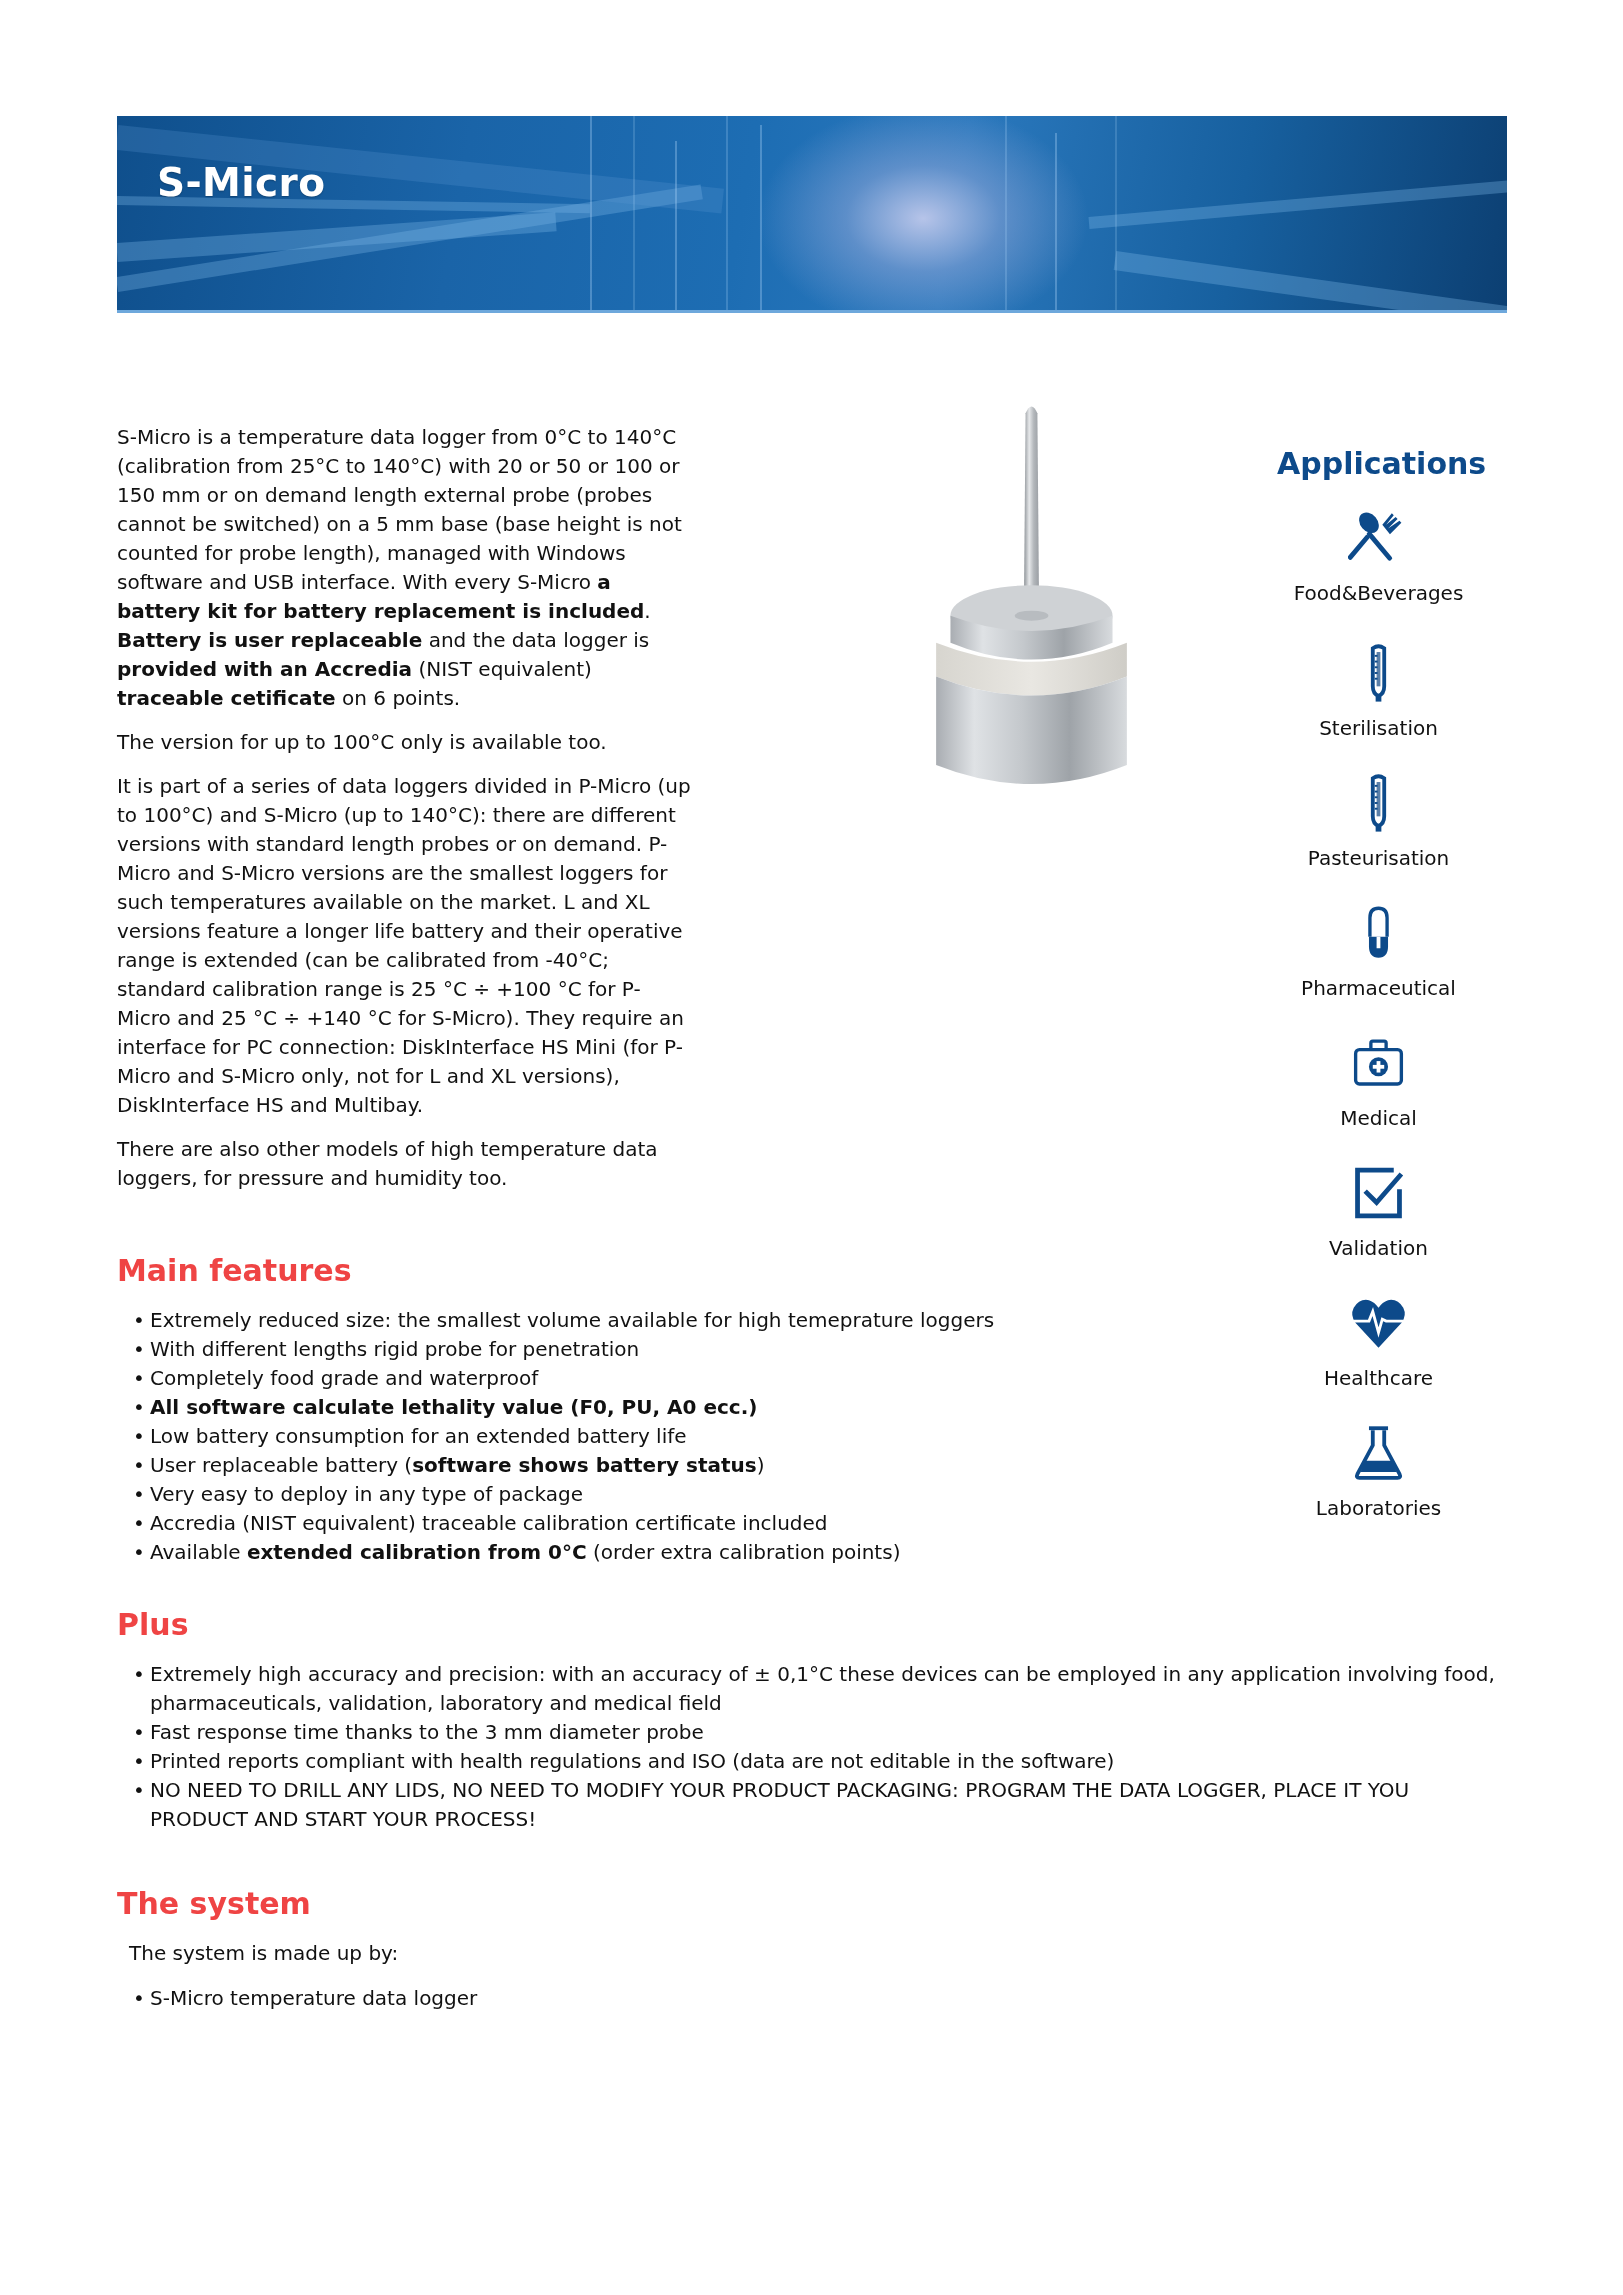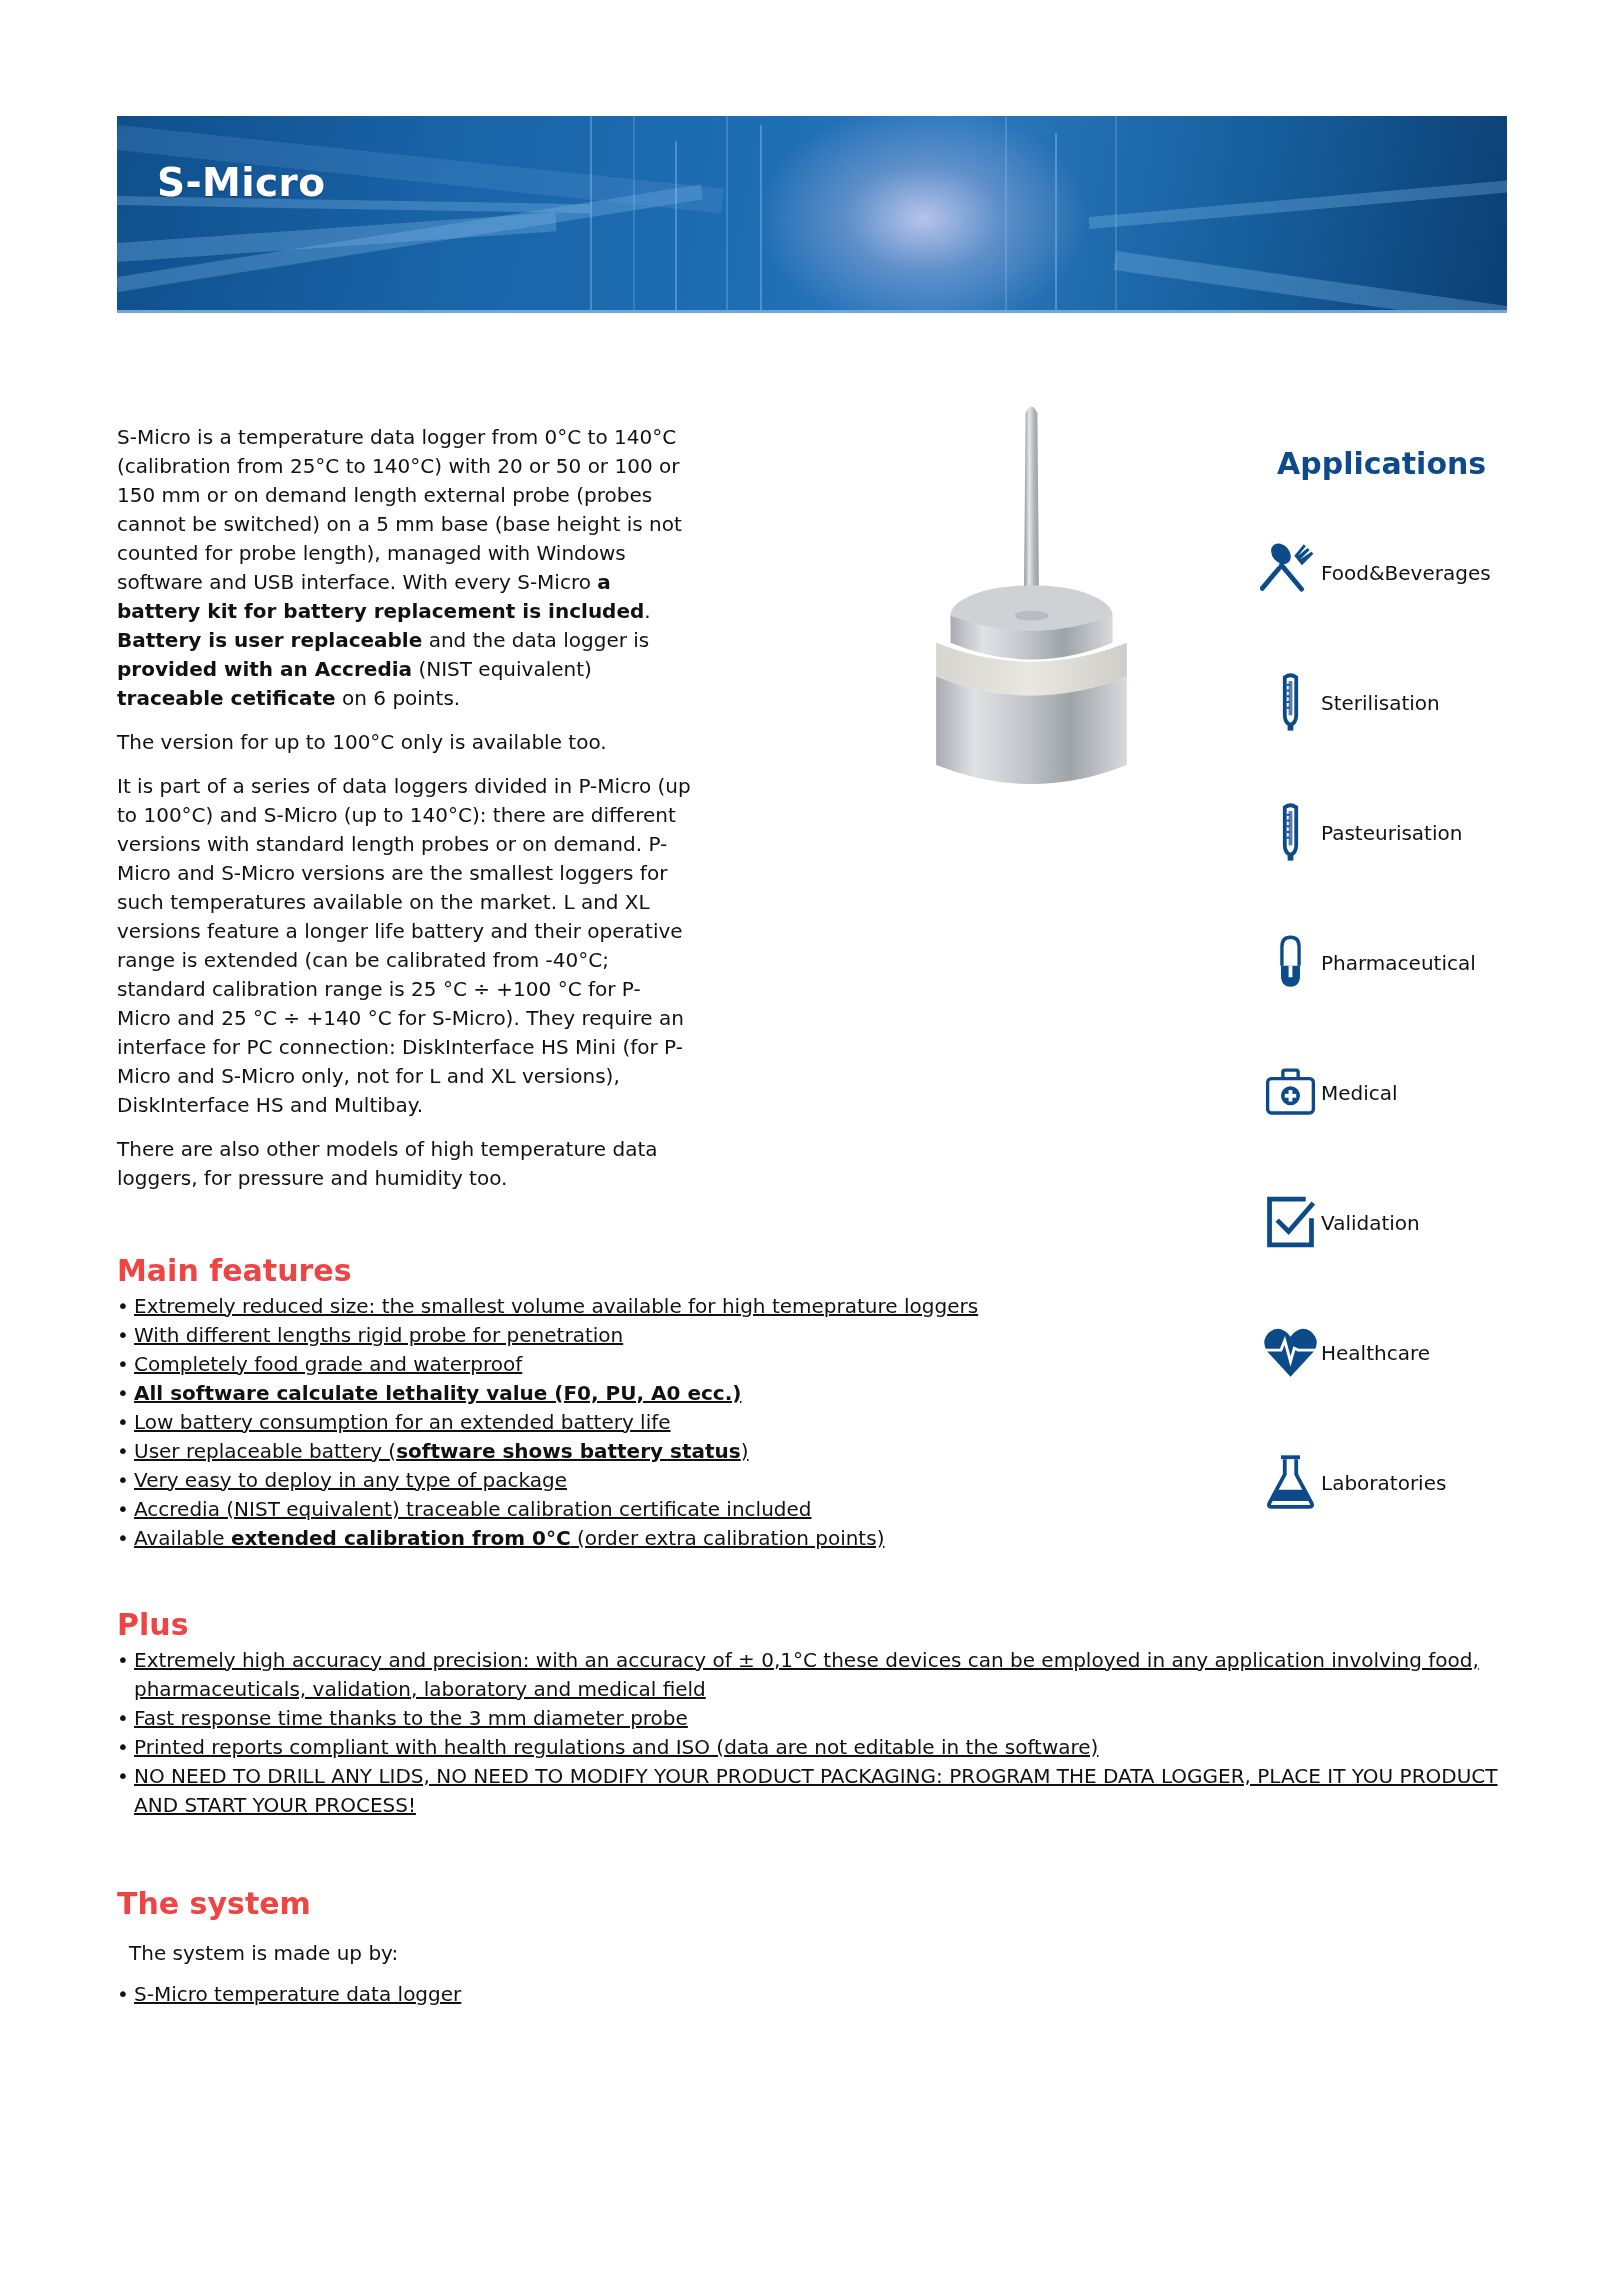--- a/index.html
+++ b/index.html
@@ -35,28 +35,28 @@
   .product {
     position: absolute; left: 926px; top: 389px; width: 211px; height: 423px;
   }
 
   .apps {
     position: absolute; left: 1260px; top: 423px; width: 237px; text-align: center;
   }
   .apps h2 {
     margin: 17px; font-size: 30px; font-weight: bold; color: #0d4a8a; line-height: 47px;
   }
-  .app-item { height: 130px; display: flex; flex-direction: row; align-items: center; }
+  .app-item { height: 130px; display: flex; flex-direction: column; align-items: center; }
   .app-item svg { width: 61px; height: 68px; margin-top: 5px; }
   .app-item .app-label { font-size: 20px; line-height: 25px; margin-top: 8.5px; }
   .app-item:first-of-type svg { margin-top: 0; }
 
   .section { position: absolute; left: 117px; width: 1395px; font-size: 20px; line-height: 29px; }
   .section h2 { margin: 0 0 1.7px 0; font-size: 30px; font-weight: bold; color: #ef4444; line-height: 39px; }
-  .section ul { list-style: none; margin: 0; padding: 0; text-decoration: underline; }
+  .section ul { list-style: none; margin: 16px; padding: 0; }
   .section li { position: relative; padding-left: 17px; }
   .section li::before { content: "\2022"; position: absolute; left: 0; top: 0; }
   .section p { margin: 12px; }
   .sec-features { top: 1251px; }
   .sec-plus { top: 1605px; }
   .sec-system { top: 1884px; }
   .sec-system h2 { margin-bottom: 16px; }
 </style>
 </head>
 <body>

